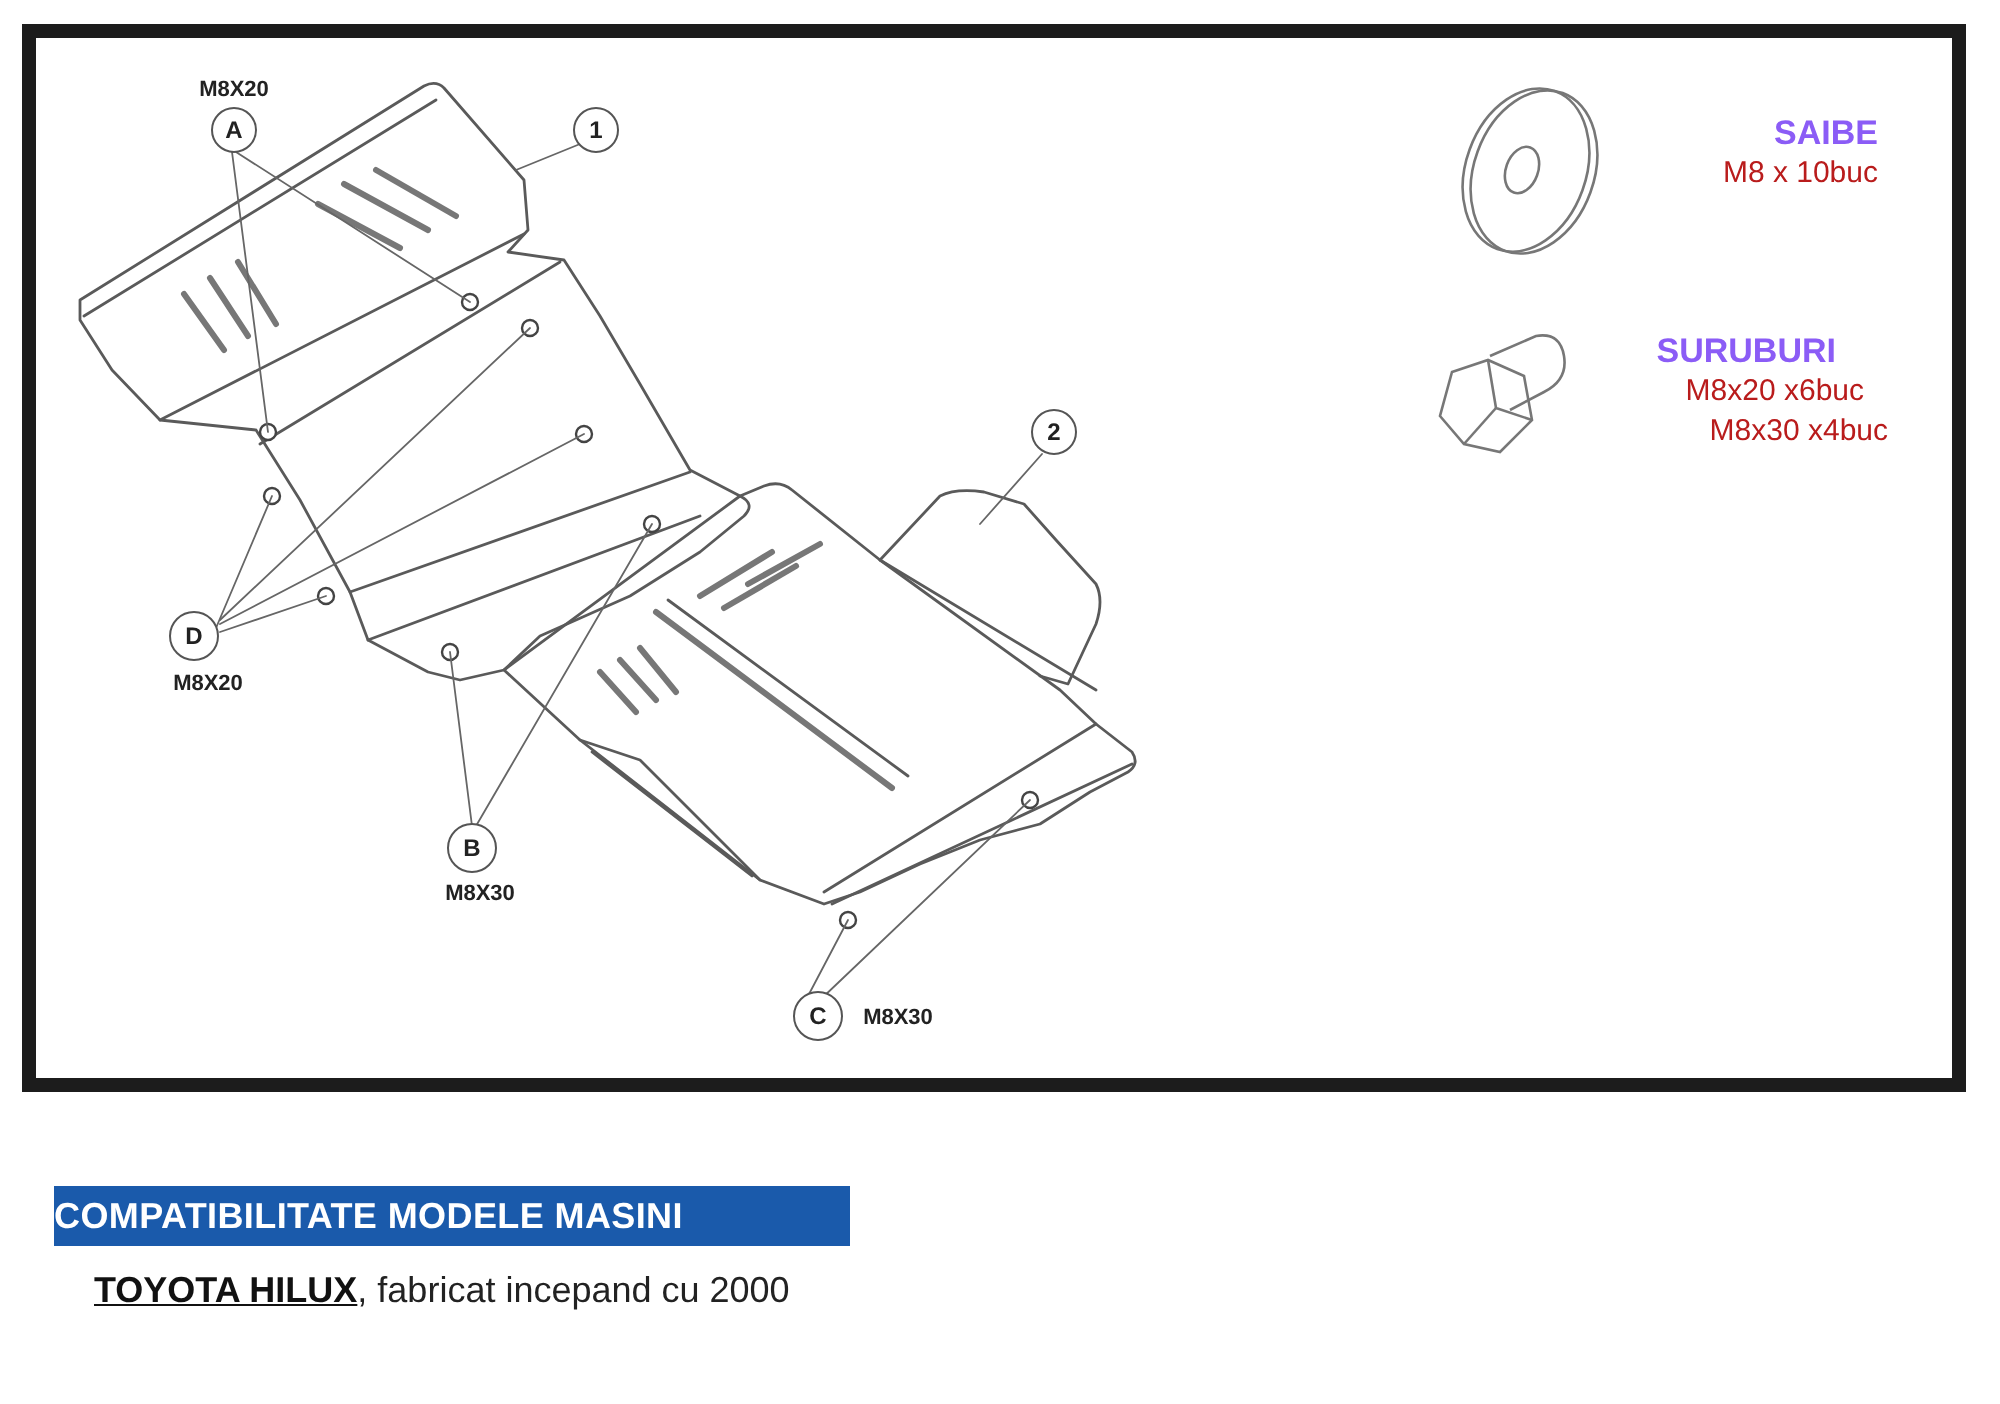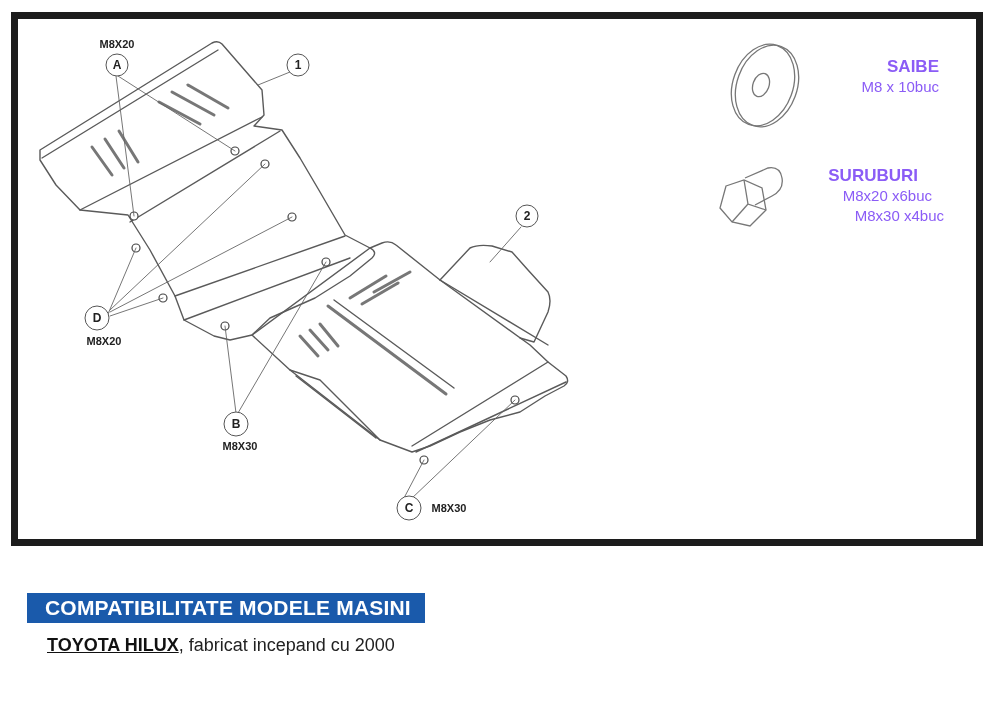--- a/index.html
+++ b/index.html
@@ -1,21 +1,21 @@
 <!DOCTYPE html>
 <html><head>
 <meta charset="utf-8">
 <style>
   html, body { margin:0; padding:0; background:#ffffff; }
   body { width:1000px; height:702px; position:relative; overflow:hidden; font-family:"Liberation Sans", sans-serif; }
   .frame { position:absolute; left:11px; top:12px; width:958px; height:520px; border:7px solid #1c1c1c; background:#fff; }
   .diagram { position:absolute; left:0; top:0; width:1000px; height:560px; }
   .hw-title { position:absolute; color:#8b5cf6; font-weight:bold; font-size:17px; text-align:right; }
-  .hw-line { position:absolute; color:#8b5cf6; font-size:15px; text-align:right;padding-left:44px; }
-  .banner { position:absolute; left:27px; top:593px; width:398px; height:30px; background:#1a5aab; color:#fff; font-weight:bold; font-size:21px; line-height:30px; padding-left:18px; box-sizing:border-box; letter-spacing:0.2px; }
+  .hw-line { position:absolute; color:#b91c1c; font-size:15px; text-align:right;padding-left:44px; }
+  .banner { position:absolute; left:27px; top:593px; width:398px; height:30px; background:#1a5aab; color:#fff; font-weight:bold; font-size:18px; line-height:30px; box-sizing:border-box; letter-spacing:0.2px; }
   .compat { position:absolute; left:47px; top:635px; font-size:18px; color:#222; }
   .compat b { font-weight:bold; color:#111;text-decoration:underline; }
   svg text { font-family:"Liberation Sans", sans-serif; }
 </style>
 </head>
 <body>
 
 <div class="frame"></div>
 
 <svg class="diagram" viewBox="0 0 1000 560" width="1000" height="560">

